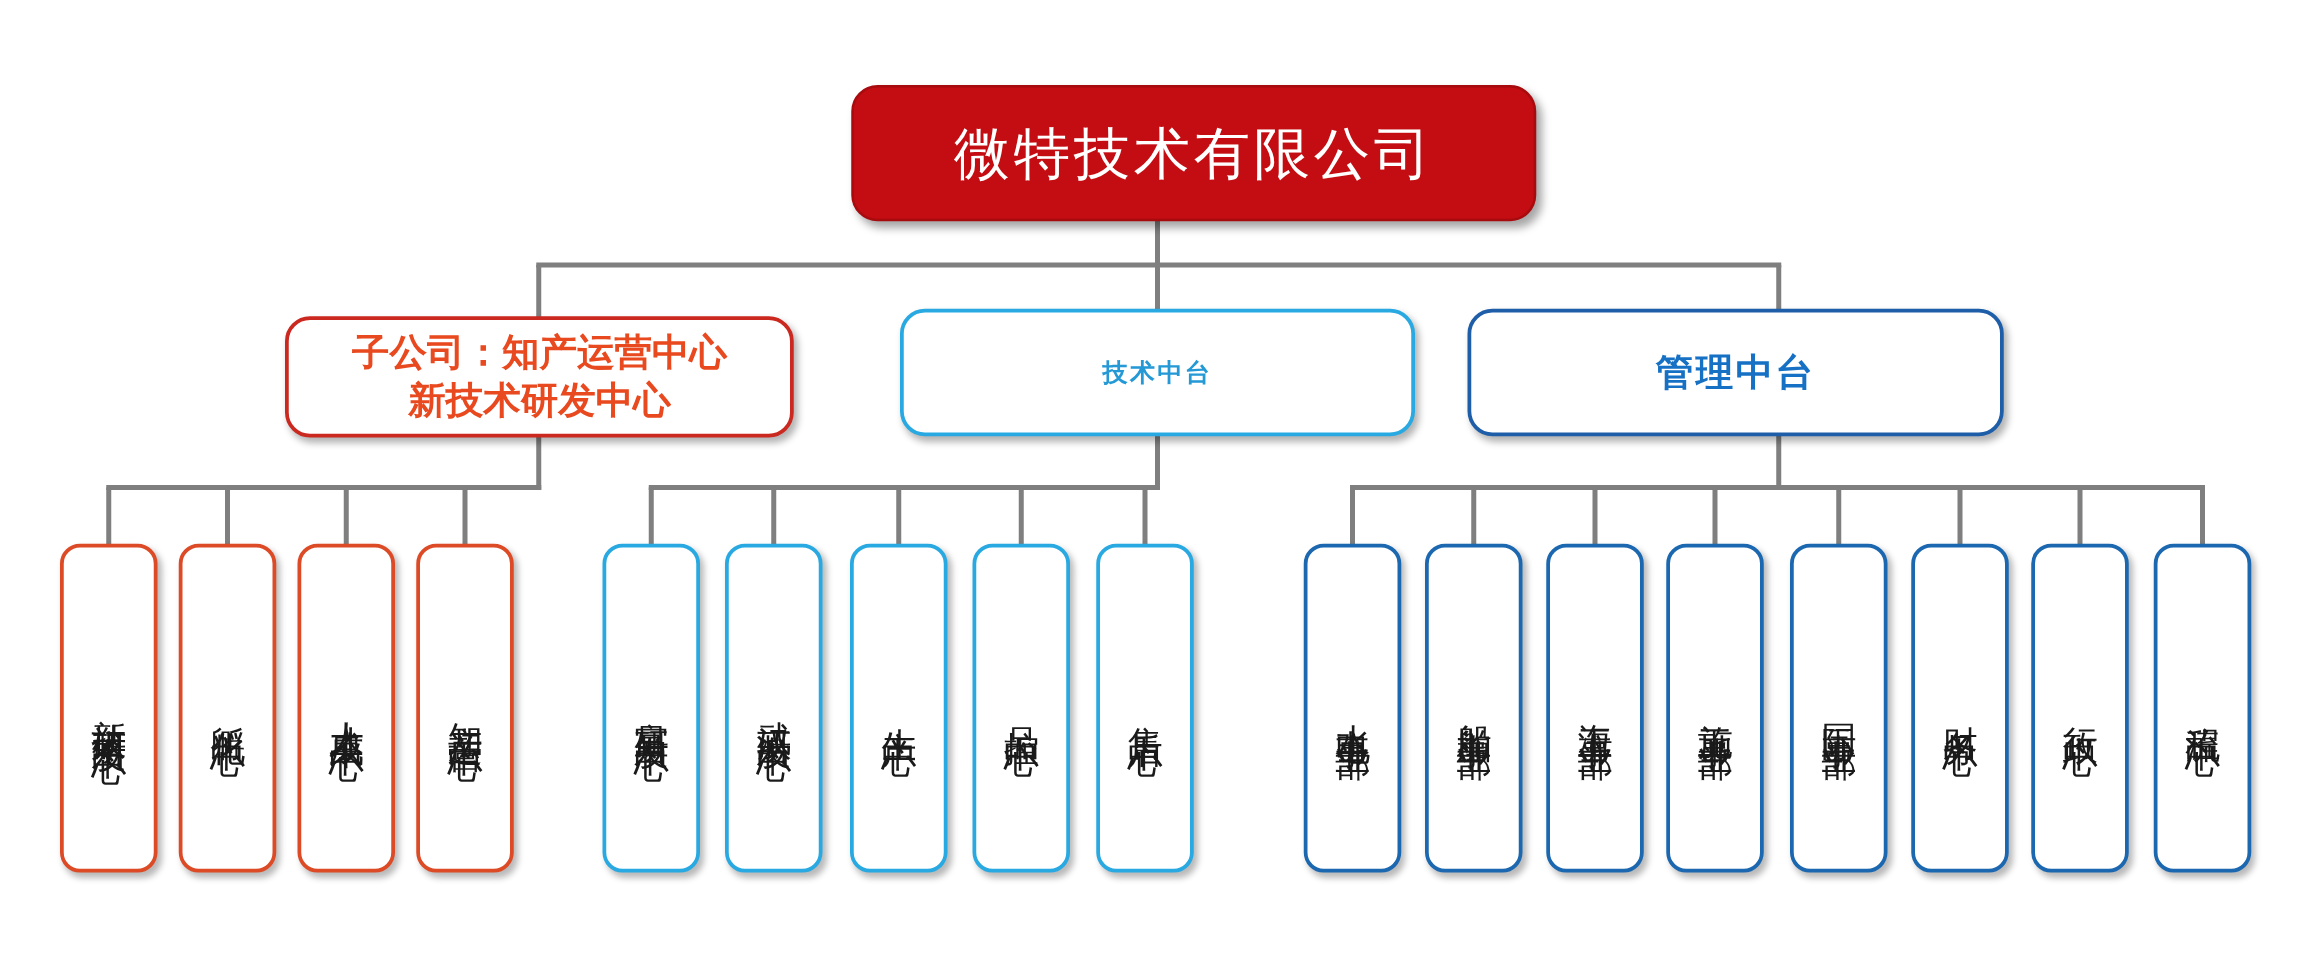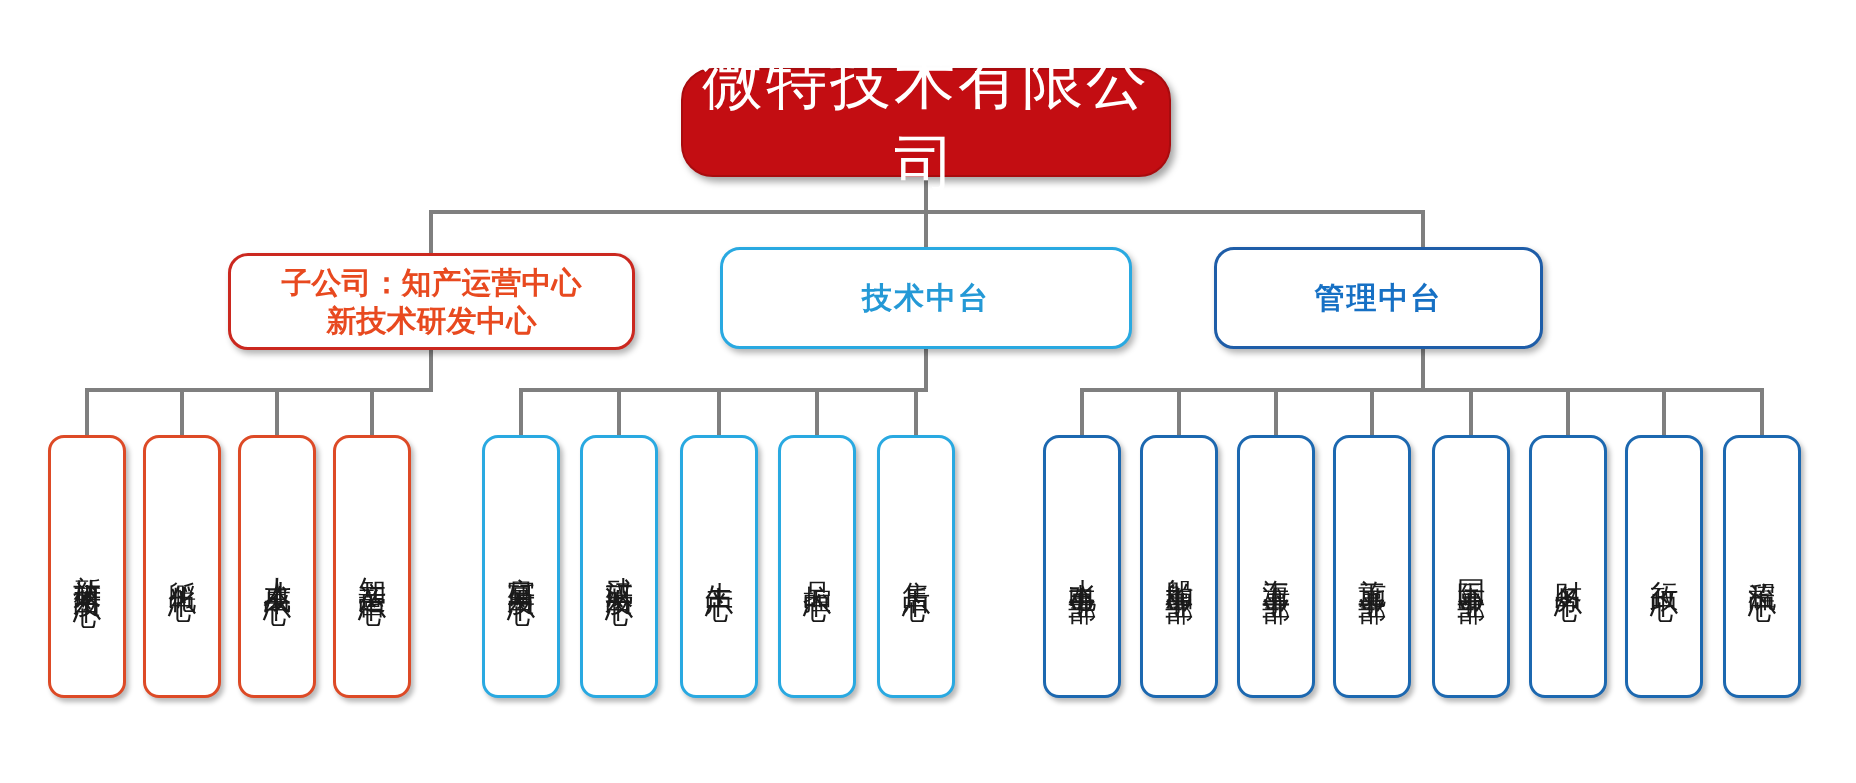--- a/index.html
+++ b/index.html
@@ -10,43 +10,43 @@
   
   .cl{position:absolute;background:var(--connector,#7F7F7F);}
   .cl.h{height:4px;}
   .cl.v{width:4px;}
   
   .node{
     position:absolute;box-sizing:border-box;background:#ffffff;
     display:flex;align-items:center;justify-content:center;text-align:center;
   }
   .root{
-    left:681px;top:68px;width:490px;height:109px;
+    left:681px;top:68px;width:548px;height:109px;
     background:var(--root-fill,#C30D12);color:var(--root-text,#ffffff);
     border:2px solid var(--root-edge,#A80B0E);
-    border-radius:32px;font-size:61px;font-weight:500;letter-spacing:3px;
+    border-radius:21px;font-size:45px;font-weight:500;letter-spacing:3px;
     box-shadow:4px 5px 7px rgba(0,0,0,0.35);
   }
   .l2{
     border-radius:20px;font-weight:bold;
     box-shadow:3px 4px 6px rgba(0,0,0,0.30);
   }
   .sub{
     left:228px;top:253px;width:407px;height:97px;
     border:3px solid var(--subsidiary-border,#CB281F);
     color:var(--subsidiary-text,#E8491F);
     font-size:30px;line-height:1.25;flex-direction:column;
   }
   .tech{
     left:720px;top:247px;width:412px;height:102px;
     border:3px solid var(--cyan-border,#29A9E1);
-    color:var(--tech-text,#2499D6);font-size:30px;letter-spacing:2px;
+    color:var(--tech-text,#2499D6);font-size:20px;letter-spacing:2px;
   }
   .mgmt{
-    left:1214px;top:247px;width:329px;height:102px;
+    left:1174px;top:247px;width:429px;height:102px;
     border:3px solid var(--mgmt-border,#1E5DA8);
     color:var(--mgmt-text,#1670C4);font-size:30px;letter-spacing:2px;
   }
   .leaf{
     top:435px;width:78px;height:263px;border-radius:16px;
     box-shadow:3px 4px 5px rgba(0,0,0,0.28);
     color:var(--leaf-text,#1A1A1A);font-size:28px;
   }
   .leaf .v{
     writing-mode:vertical-rl;text-orientation:upright;

